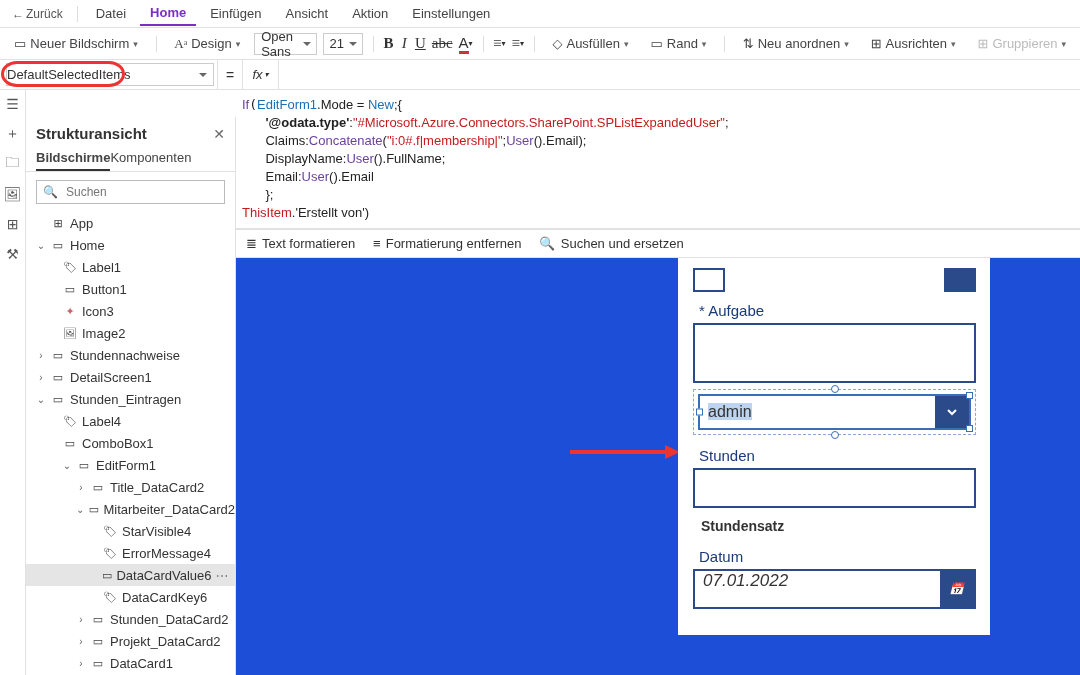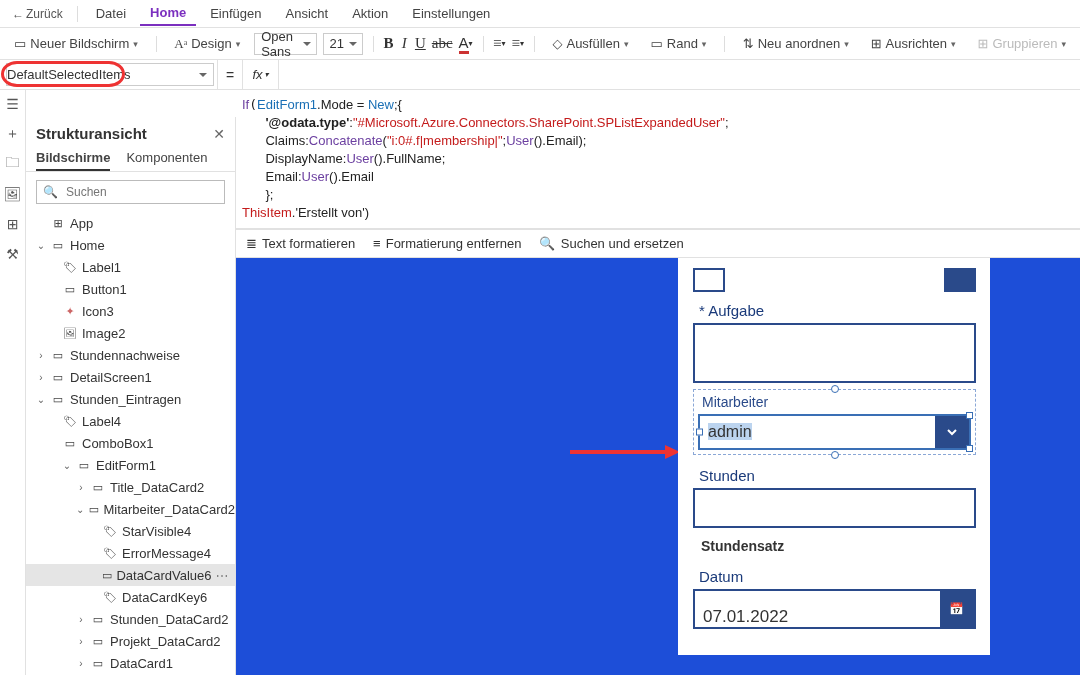--- a/index.html
+++ b/index.html
@@ -42,21 +42,21 @@
   .fx .caret{font-size:8px;margin-left:2px;}
   
   .main{display:flex;height:calc(675px - 28px - 32px - 30px);}
   .leftrail{width:26px;border-right:1px solid var(--border);display:flex;flex-direction:column;align-items:center;padding-top:6px;gap:14px;}
   .leftrail .ico{width:16px;height:16px;color:#555;cursor:pointer;font-size:14px;display:flex;align-items:center;justify-content:center;}
   
   .treepanel{width:210px;border-right:1px solid var(--border);display:flex;flex-direction:column;overflow:hidden;margin-top:27px;}
   .treehead{display:flex;align-items:center;justify-content:space-between;padding:8px 10px 4px 10px;}
   .treehead h3{margin:0;font-size:15px;font-weight:700;}
   .treehead .x{font-size:14px;color:#666;cursor:pointer;}
-  .tabs{display:flex;border-bottom:1px solid var(--border);padding:0 10px;gap:16px;font-size:13px;}
+  .tabs{display:flex;border-bottom:1px solid var(--border);padding:0 10px;font-size:13px;}
   .tabs .tab{padding:4px 0;color:#444;cursor:pointer;}
   .tabs .tab.active{font-weight:700;border-bottom:2px solid #333;}
   .search{margin:8px 10px;border:1px solid #bbb;height:24px;display:flex;align-items:center;padding:0 6px;gap:6px;}
   .search input{border:none;outline:none;flex:1;font-size:12px;}
   .tree{flex:1;overflow:auto;font-size:13px;}
   .node{display:flex;align-items:center;height:22px;padding-left:10px;gap:4px;cursor:pointer;white-space:nowrap;}
   .node.sel{background:#e5e5e5;}
   .chev{width:10px;font-size:10px;color:#666;display:inline-block;text-align:center;}
   .ic{width:16px;height:14px;display:inline-flex;align-items:center;justify-content:center;font-size:11px;color:#444;}
   .ellipsis{margin-left:auto;margin-right:8px;color:#666;}
@@ -77,21 +77,21 @@
   .tt{position:absolute;right:256px;top:117px;background:#444;color:#fff;font-size:11px;padding:3px 8px;border-radius:2px;}
   .tt::before{content:"";position:absolute;left:10px;top:-5px;border:5px solid transparent;border-bottom-color:#444;}
   .arrow{position:absolute;right:400px;top:184px;}
   .arrow svg{overflow:visible;}
   .fld{margin-bottom:6px;}
   .lbl{font-size:15px;color:var(--form-blue);padding:4px 0 4px 6px;}
   .lbl.small{font-size:14px;font-weight:700;color:#333;padding-left:8px;}
   .req::before{content:"* ";color:var(--form-blue);}
   .inp{border:2px solid var(--form-border);height:40px;}
   .inp.tall{height:60px;}
-  .inp.date{display:flex;align-items:flex-end;}
+  .inp.date{display:flex;align-items:flex-start;font-style:italic;}
   .inp.date .val{flex:1;padding:0 8px;font-size:17px;}
   .inp.date .cal{width:34px;background:var(--form-border);height:100%;display:flex;align-items:center;justify-content:center;color:#fff;}
   .val2{font-size:17px;padding:0 0 6px 10px;}
   .card{border:1px dashed #8aa7d6;padding:4px;position:relative;margin-bottom:8px;}
   .handle{width:8px;height:8px;background:#fff;border:1px solid #3a6fb5;position:absolute;border-radius:50%;}
   .h-tc{left:50%;top:-5px;transform:translateX(-50%);}
   .h-bc{left:50%;bottom:-5px;transform:translateX(-50%);}
   .combo{border:2px solid var(--sel-blue);height:36px;display:flex;align-items:center;position:relative;}
   .combo .txt{flex:1;padding:0 8px;font-size:16px;}
   .combo .txt .hl{background:#bcd4ef;}
@@ -332,21 +332,20 @@
           <div class="mini"></div>
           <div class="mini blue"></div>
         </div>
 
         <div class="fld">
           <div class="lbl req">Aufgabe</div>
           <div class="inp tall"></div>
         </div>
 
         <div class="card">
-          <div class="lbl" style="font-size:14px;color:#2a4a8a;padding:0 0 4px 4px">Mitarbeiter</div>
           <div class="combo">
             <div class="txt"><span class="hl">admin</span></div>
             <div class="ddbtn">
                 <svg width="14" height="14">
                   <polyline points="3,5 7,9 11,5" fill="none" stroke="#fff" stroke-width="2"></polyline>
                 </svg>
               </div>
             <div class="sh sh1"></div>
               <div class="sh sh2"></div>
               <div class="sh sh3"></div>

